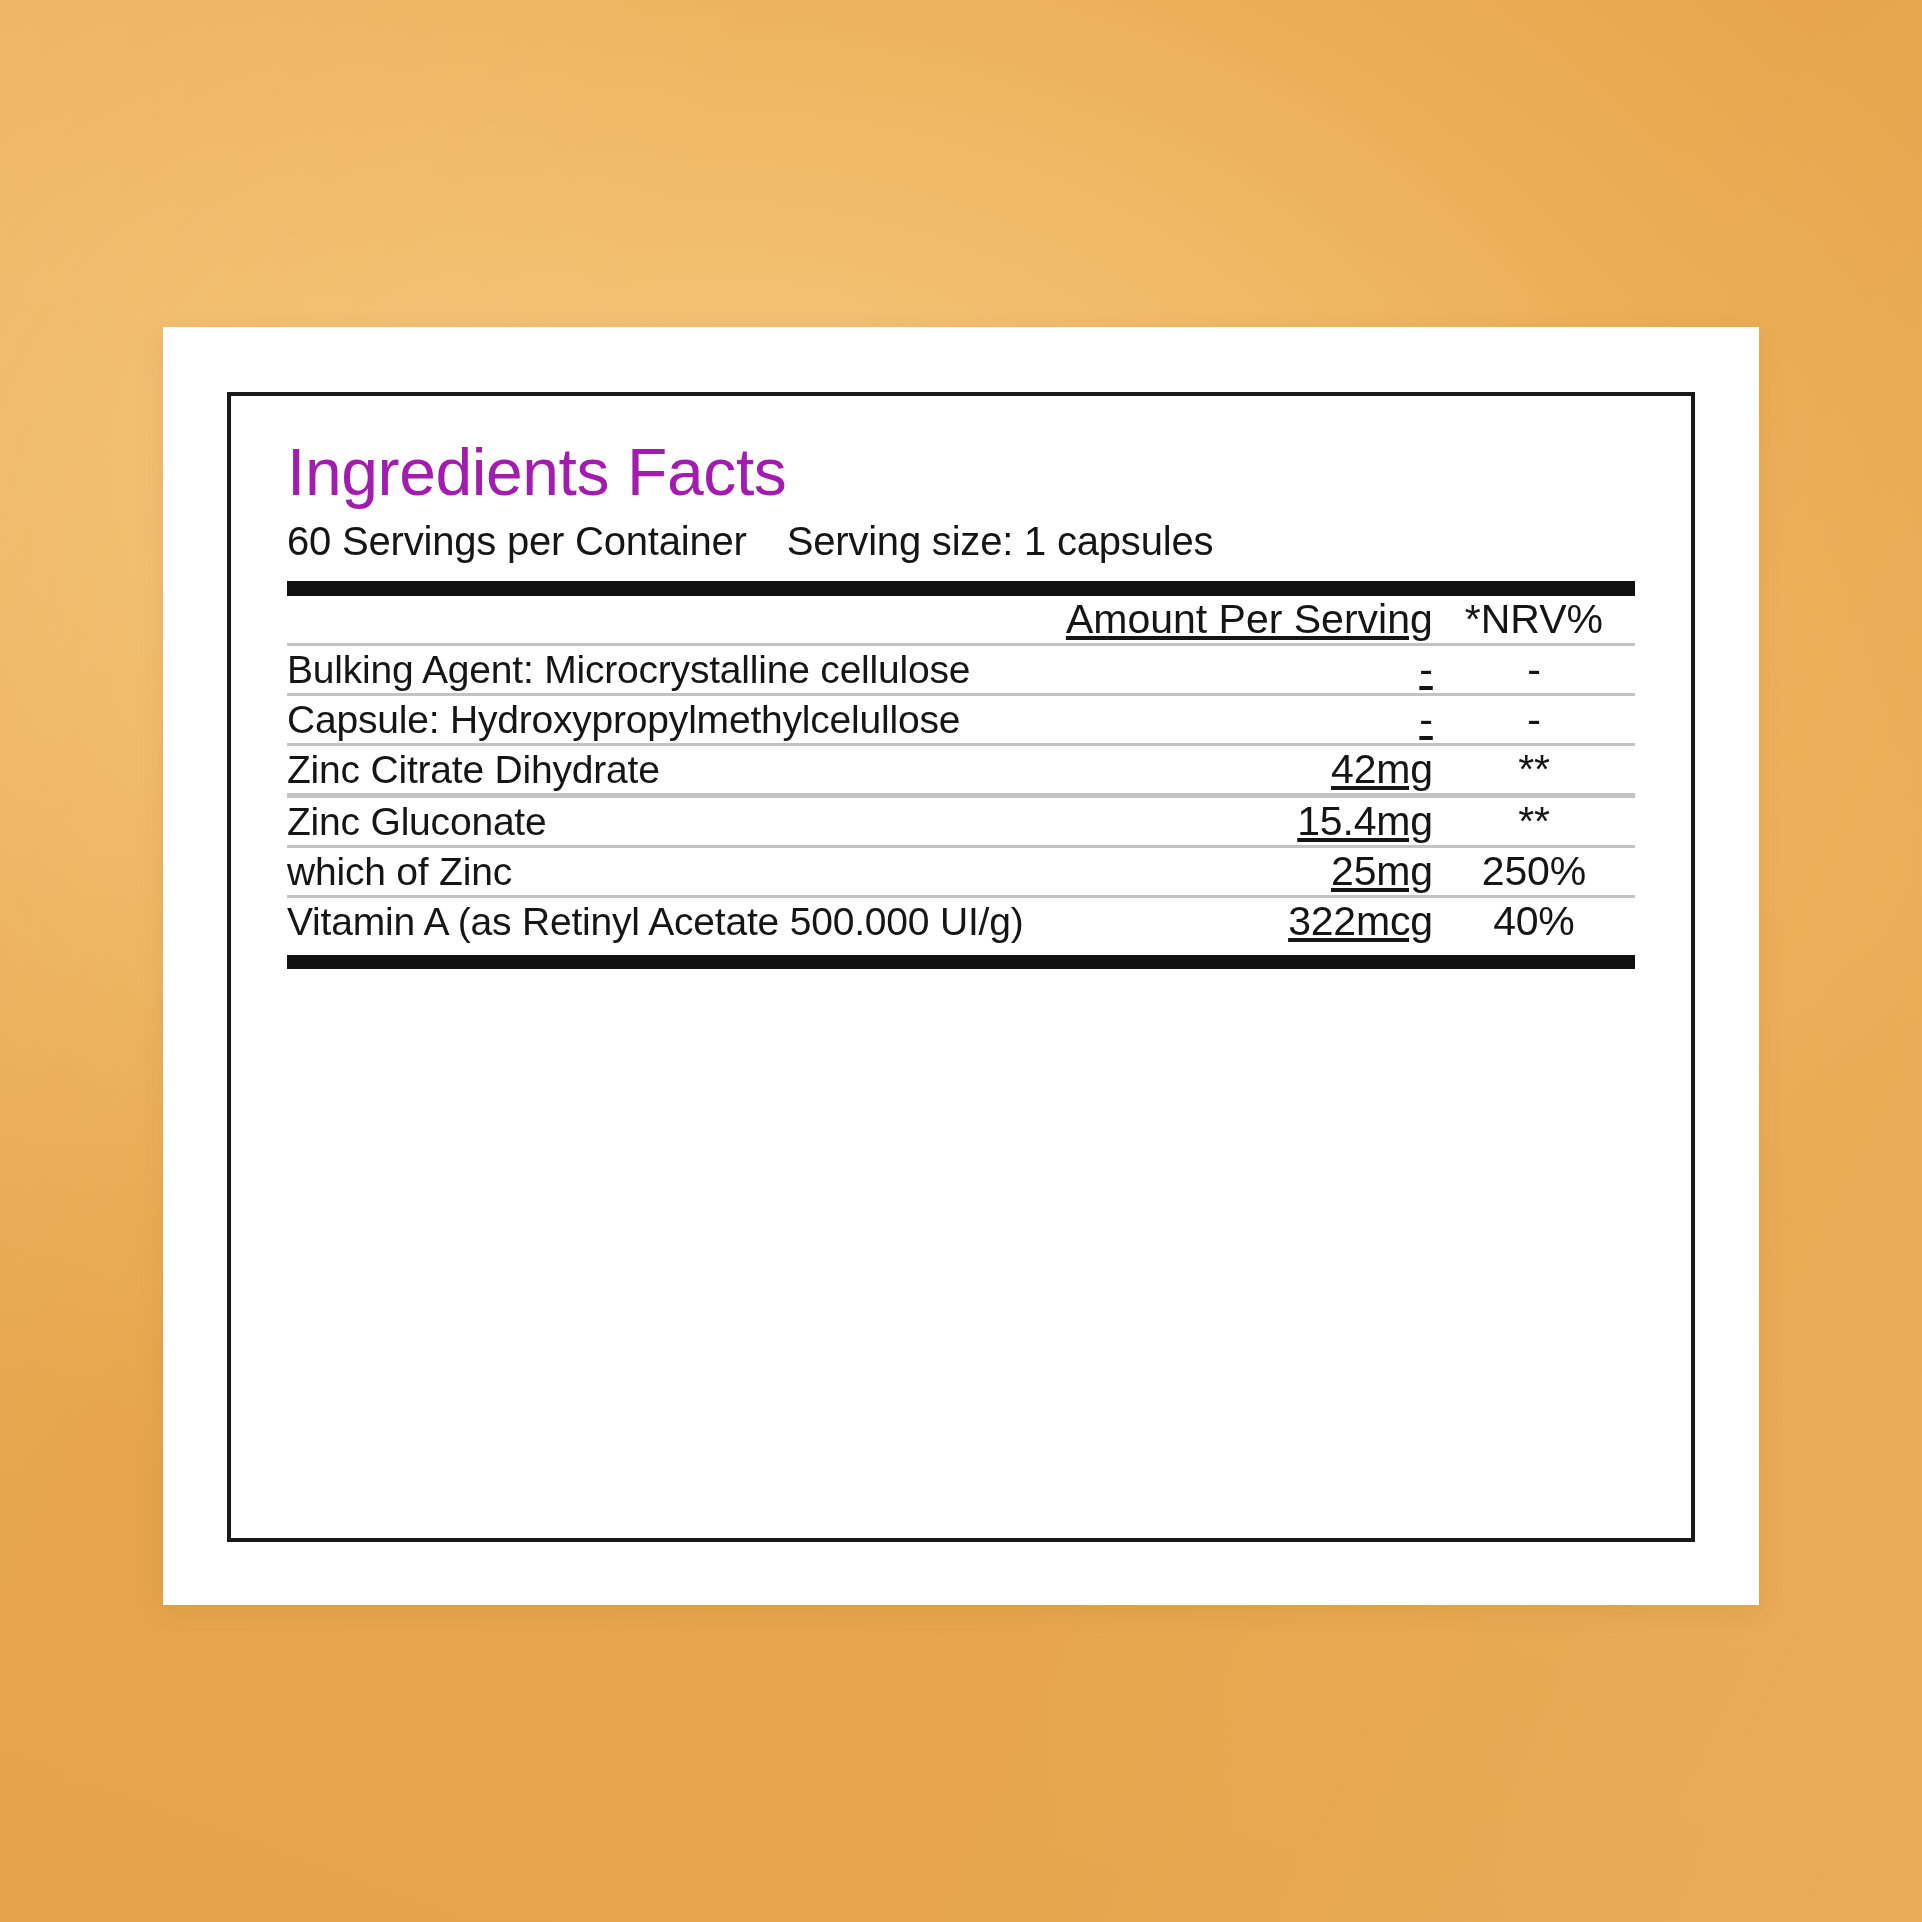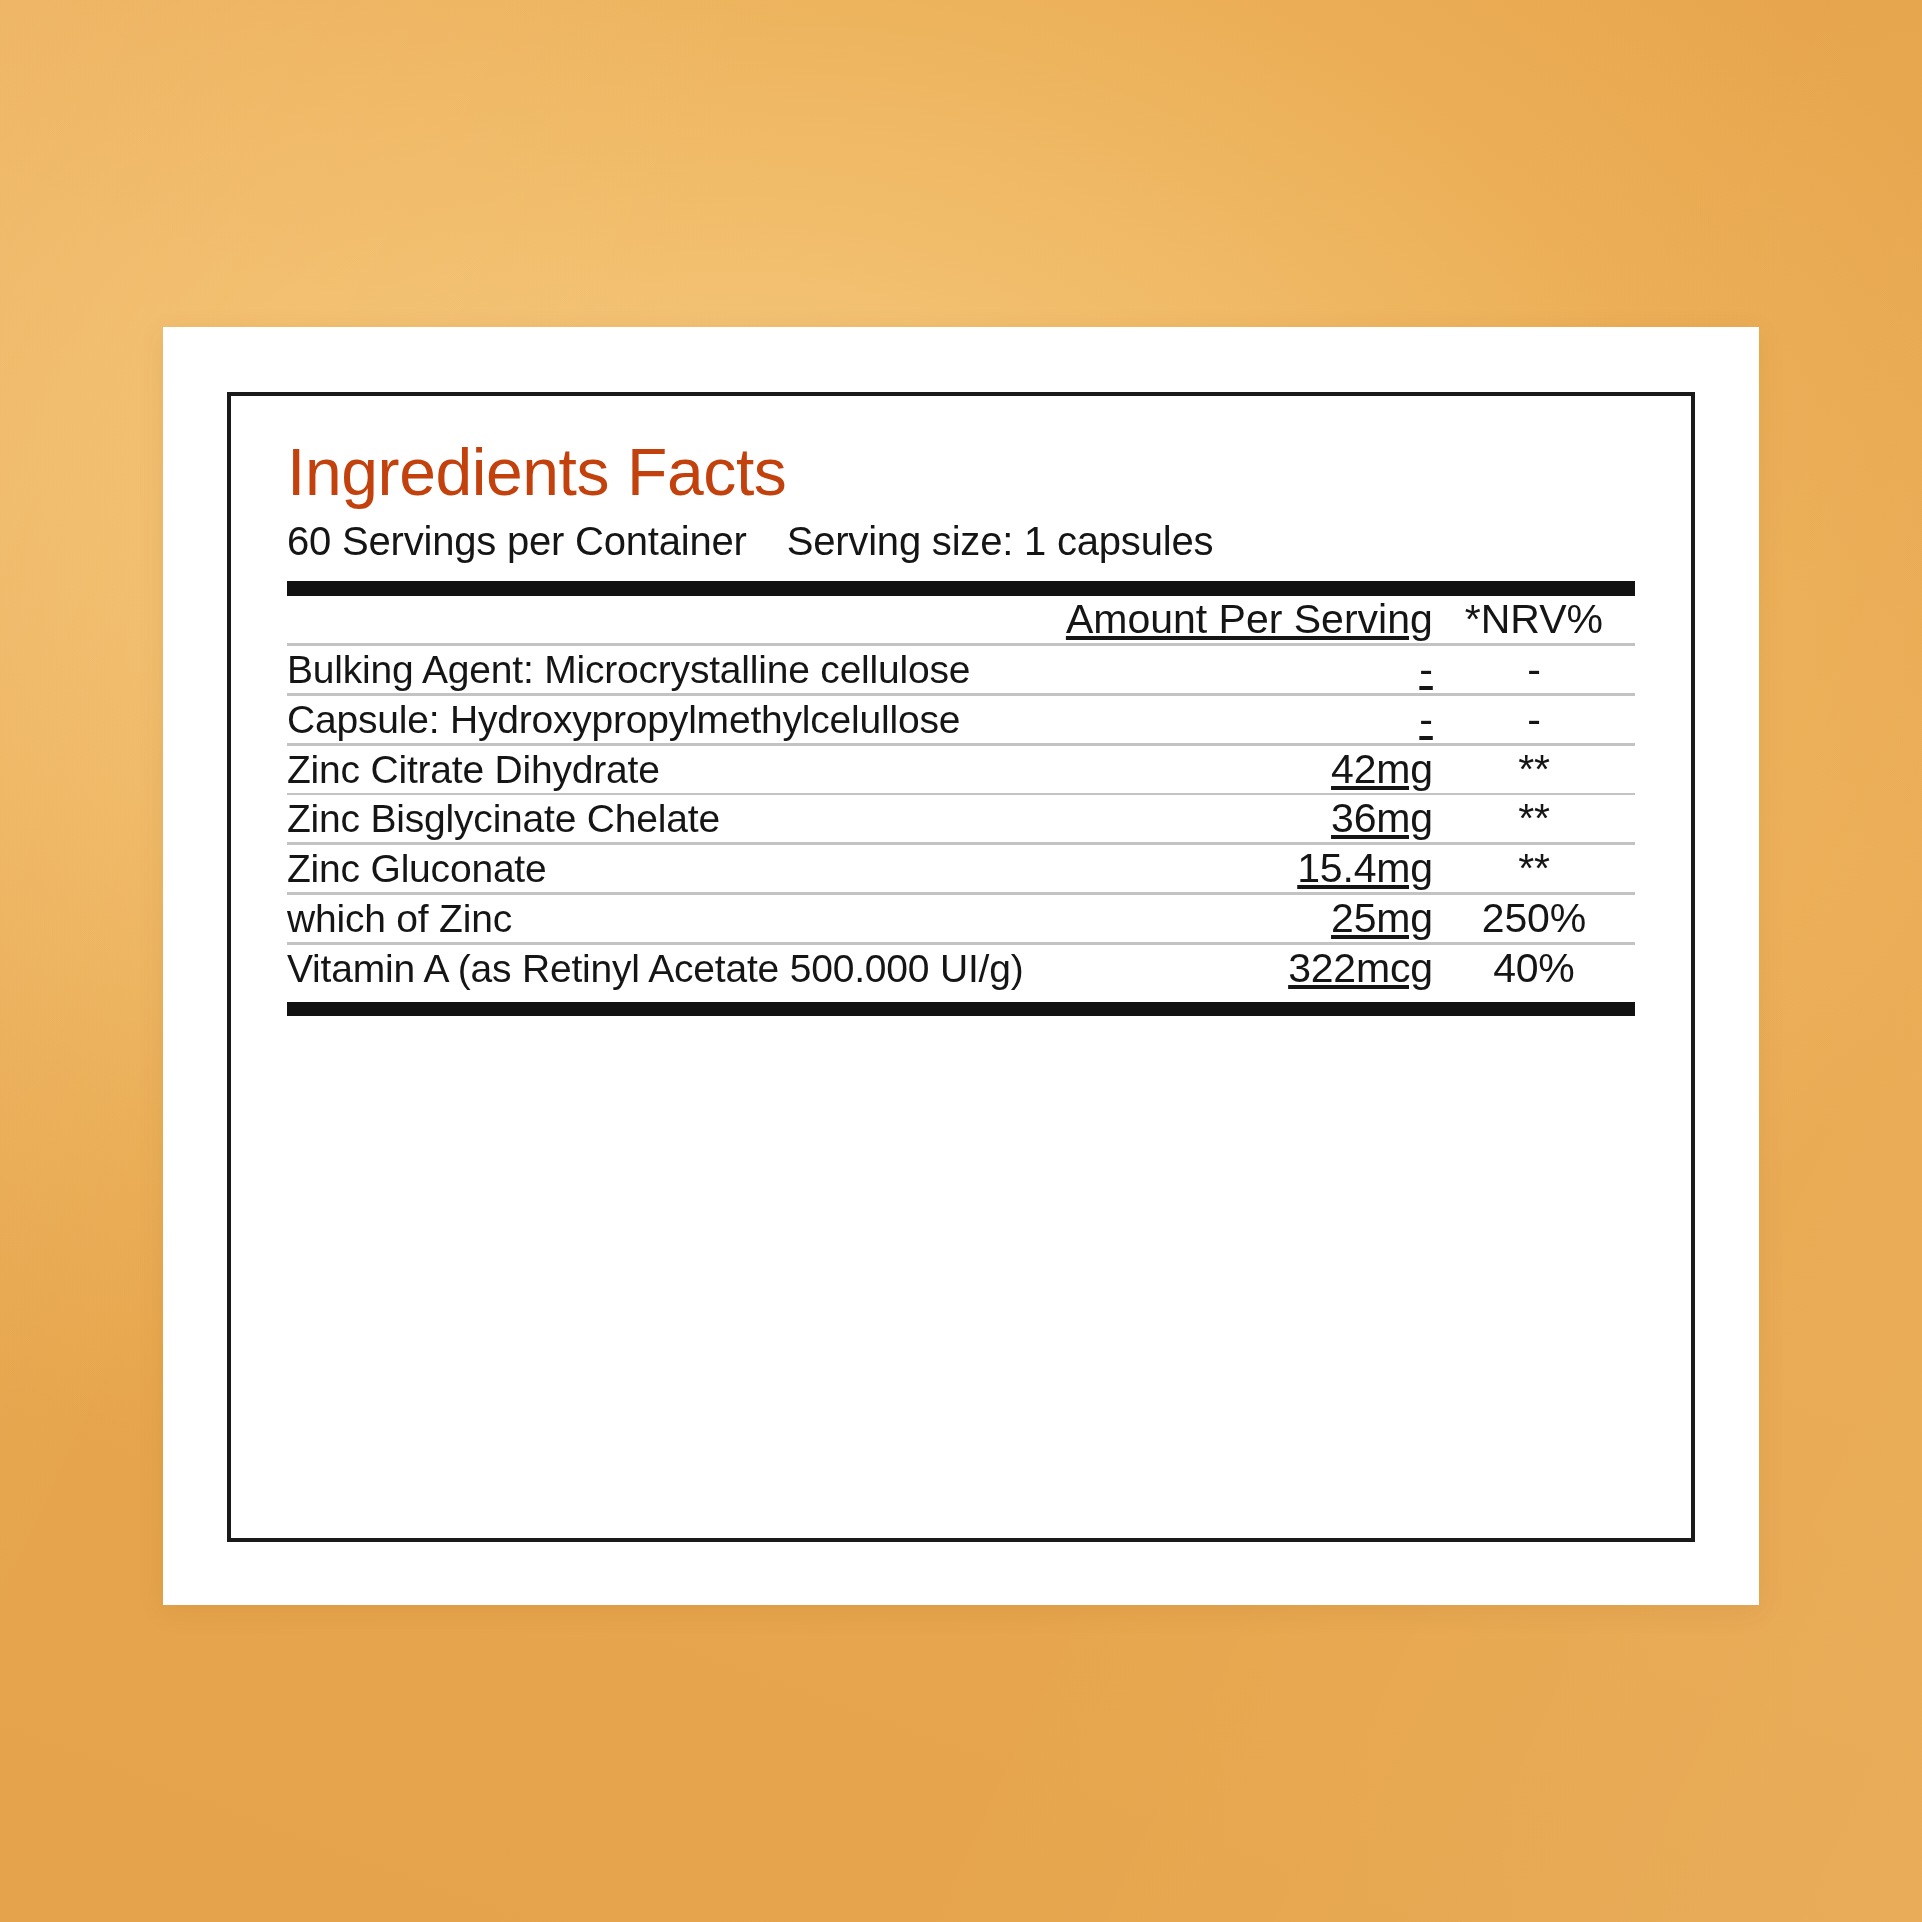--- a/index.html
+++ b/index.html
@@ -49,21 +49,21 @@
     right: 64px;
     bottom: 63px;
     border: 4.8px solid #1a1a1a;
     box-sizing: border-box;
     padding: 29px 56px 25px 56px;
   }
 
   .facts-title {
     font-size: 66px;
     font-weight: 400;
-    color: #c2410c;
+    color: #a21caf;
     letter-spacing: -0.4px;
     line-height: 1.05;
     margin: 13.4px 0 5.8px 0;
   }
 
   .serving-line {
     display: flex;
     align-items: baseline;
     font-size: 40px;
     color: #151515;
@@ -188,25 +188,20 @@
             <td class="col-name">Zinc Citrate Dihydrate</td>
             <td class="col-amount">42mg</td>
             <td class="col-nrv">**</td>
           </tr>
           <tr>
             <td class="sep-cell" colspan="3">
                 <div class="sep-line"></div>
               </td>
           </tr>
 
-          <tr class="ing-row">
-            <td class="col-name">Zinc Bisglycinate Chelate</td>
-            <td class="col-amount">36mg</td>
-            <td class="col-nrv">**</td>
-          </tr>
           <tr>
             <td class="sep-cell" colspan="3">
                 <div class="sep-line"></div>
               </td>
           </tr>
 
           <tr class="ing-row">
             <td class="col-name">Zinc Gluconate</td>
             <td class="col-amount">15.4mg</td>
             <td class="col-nrv">**</td>

